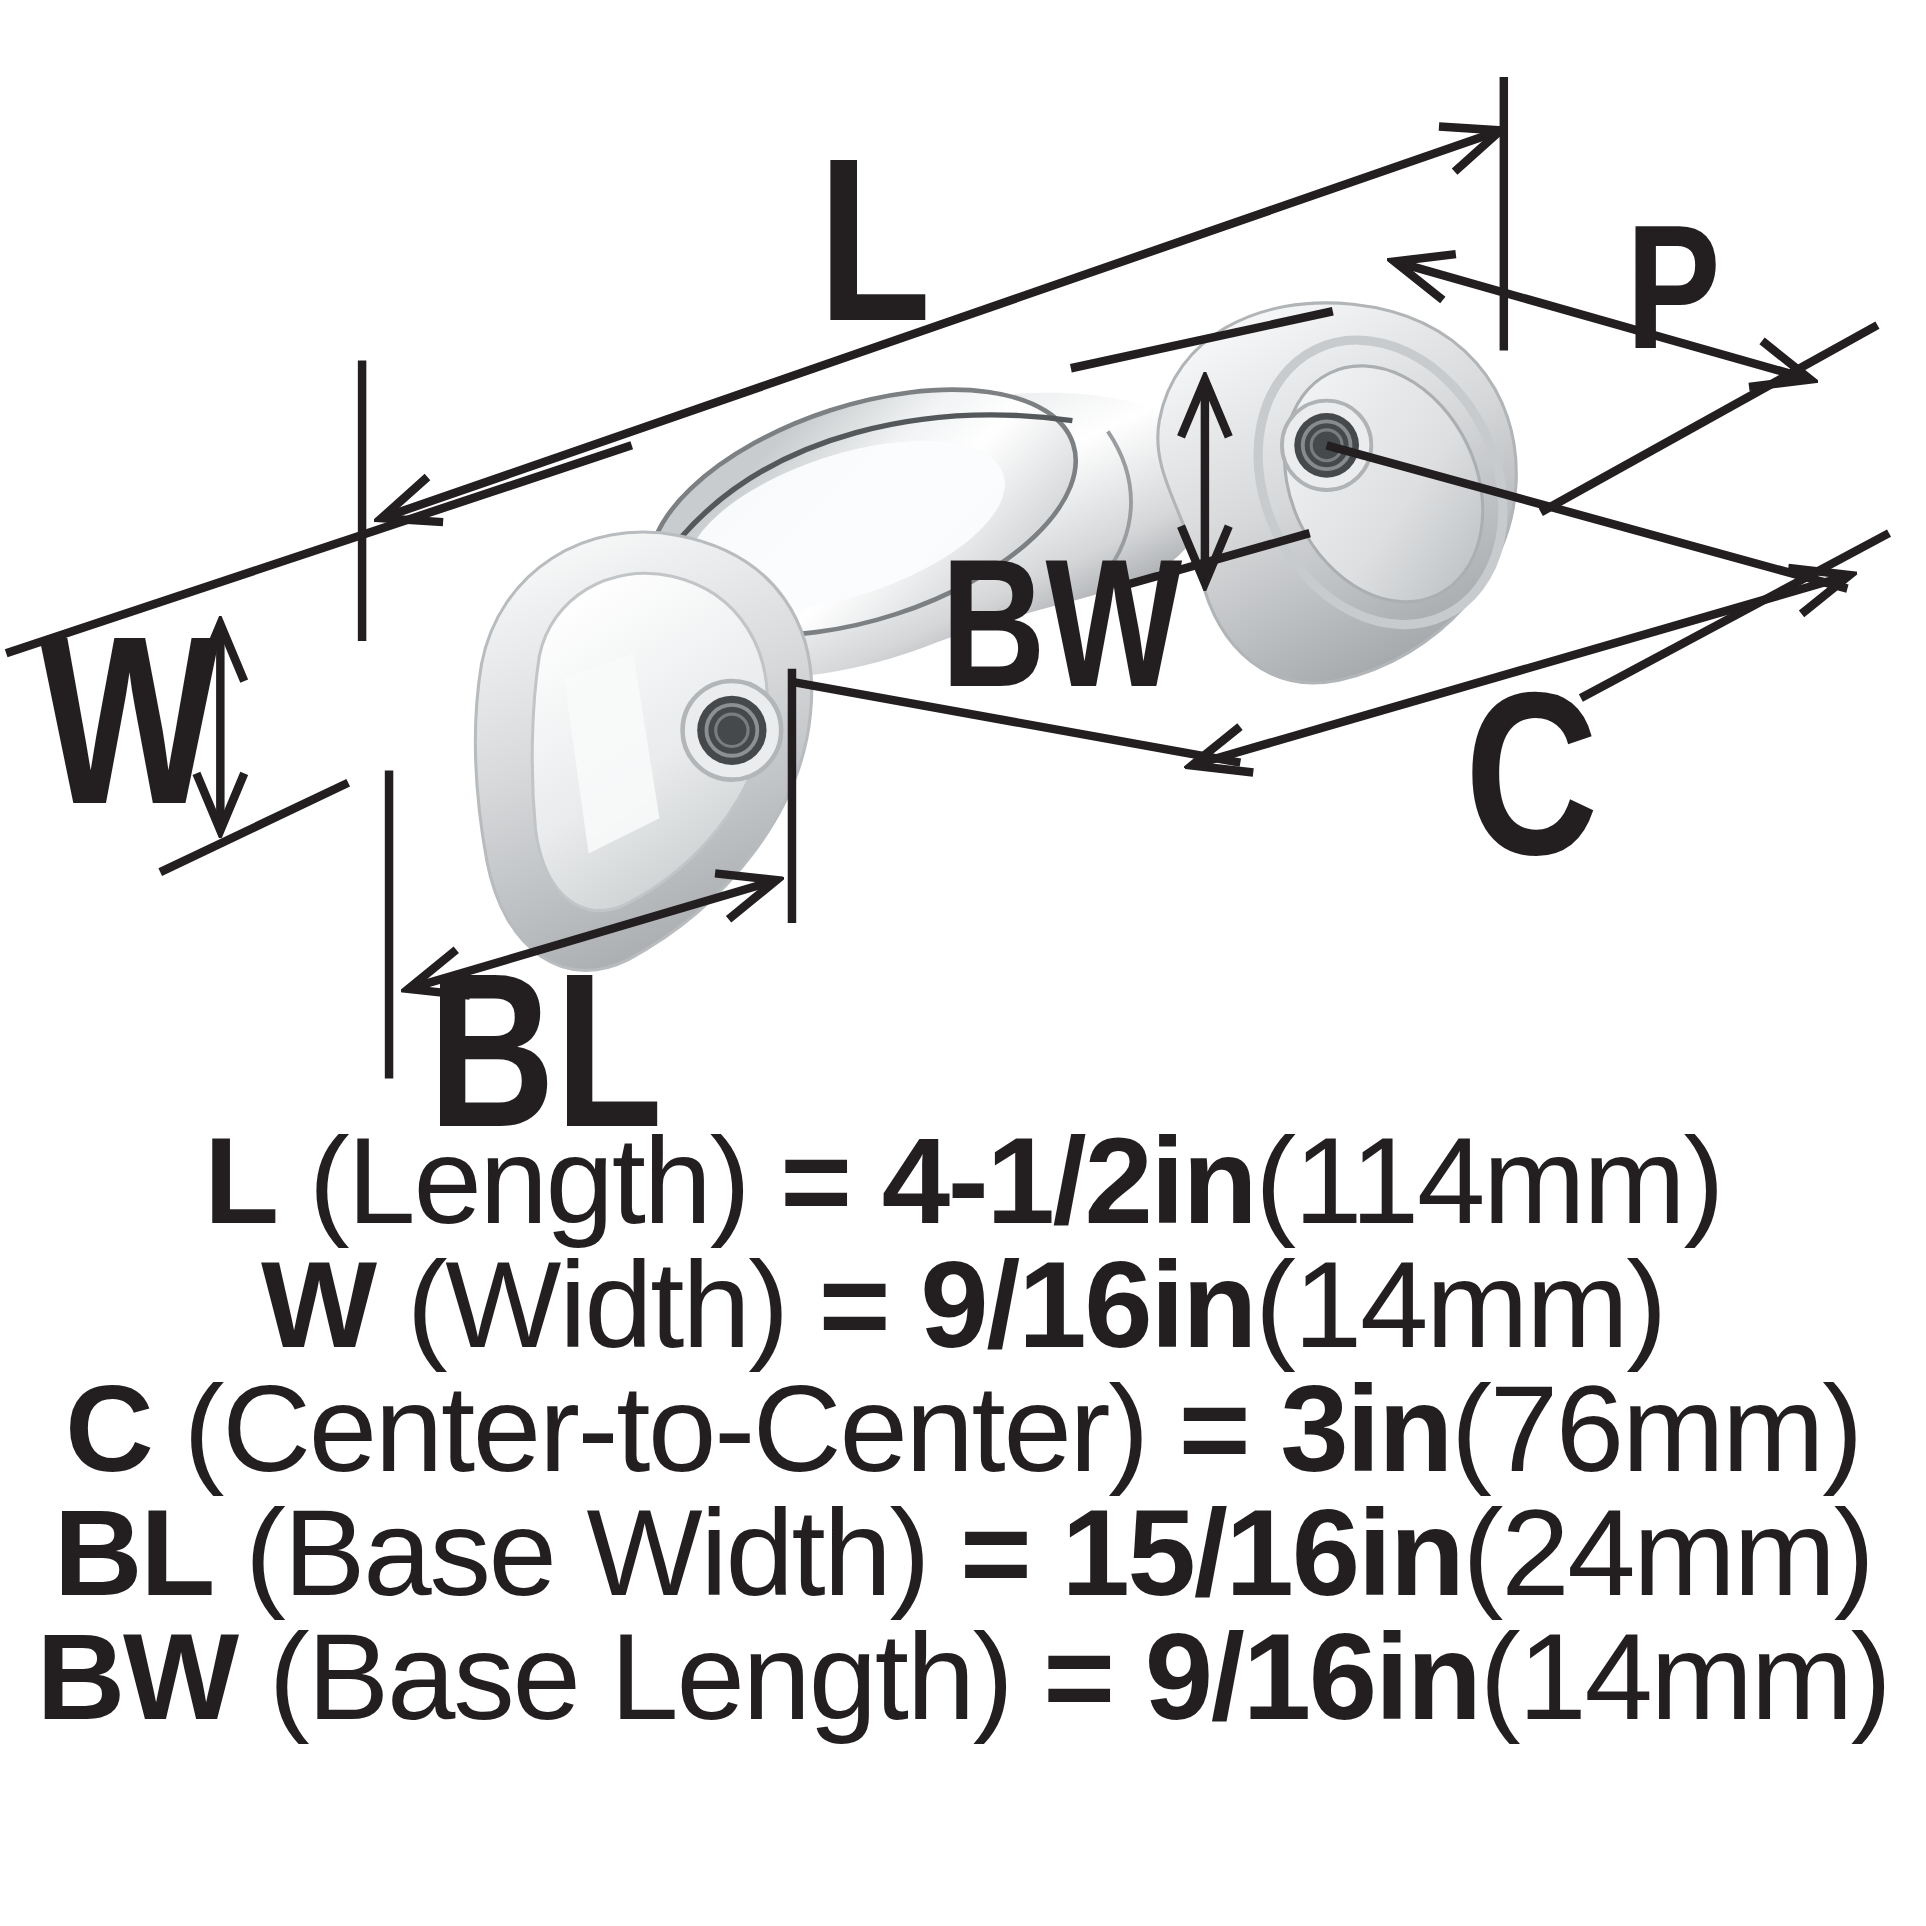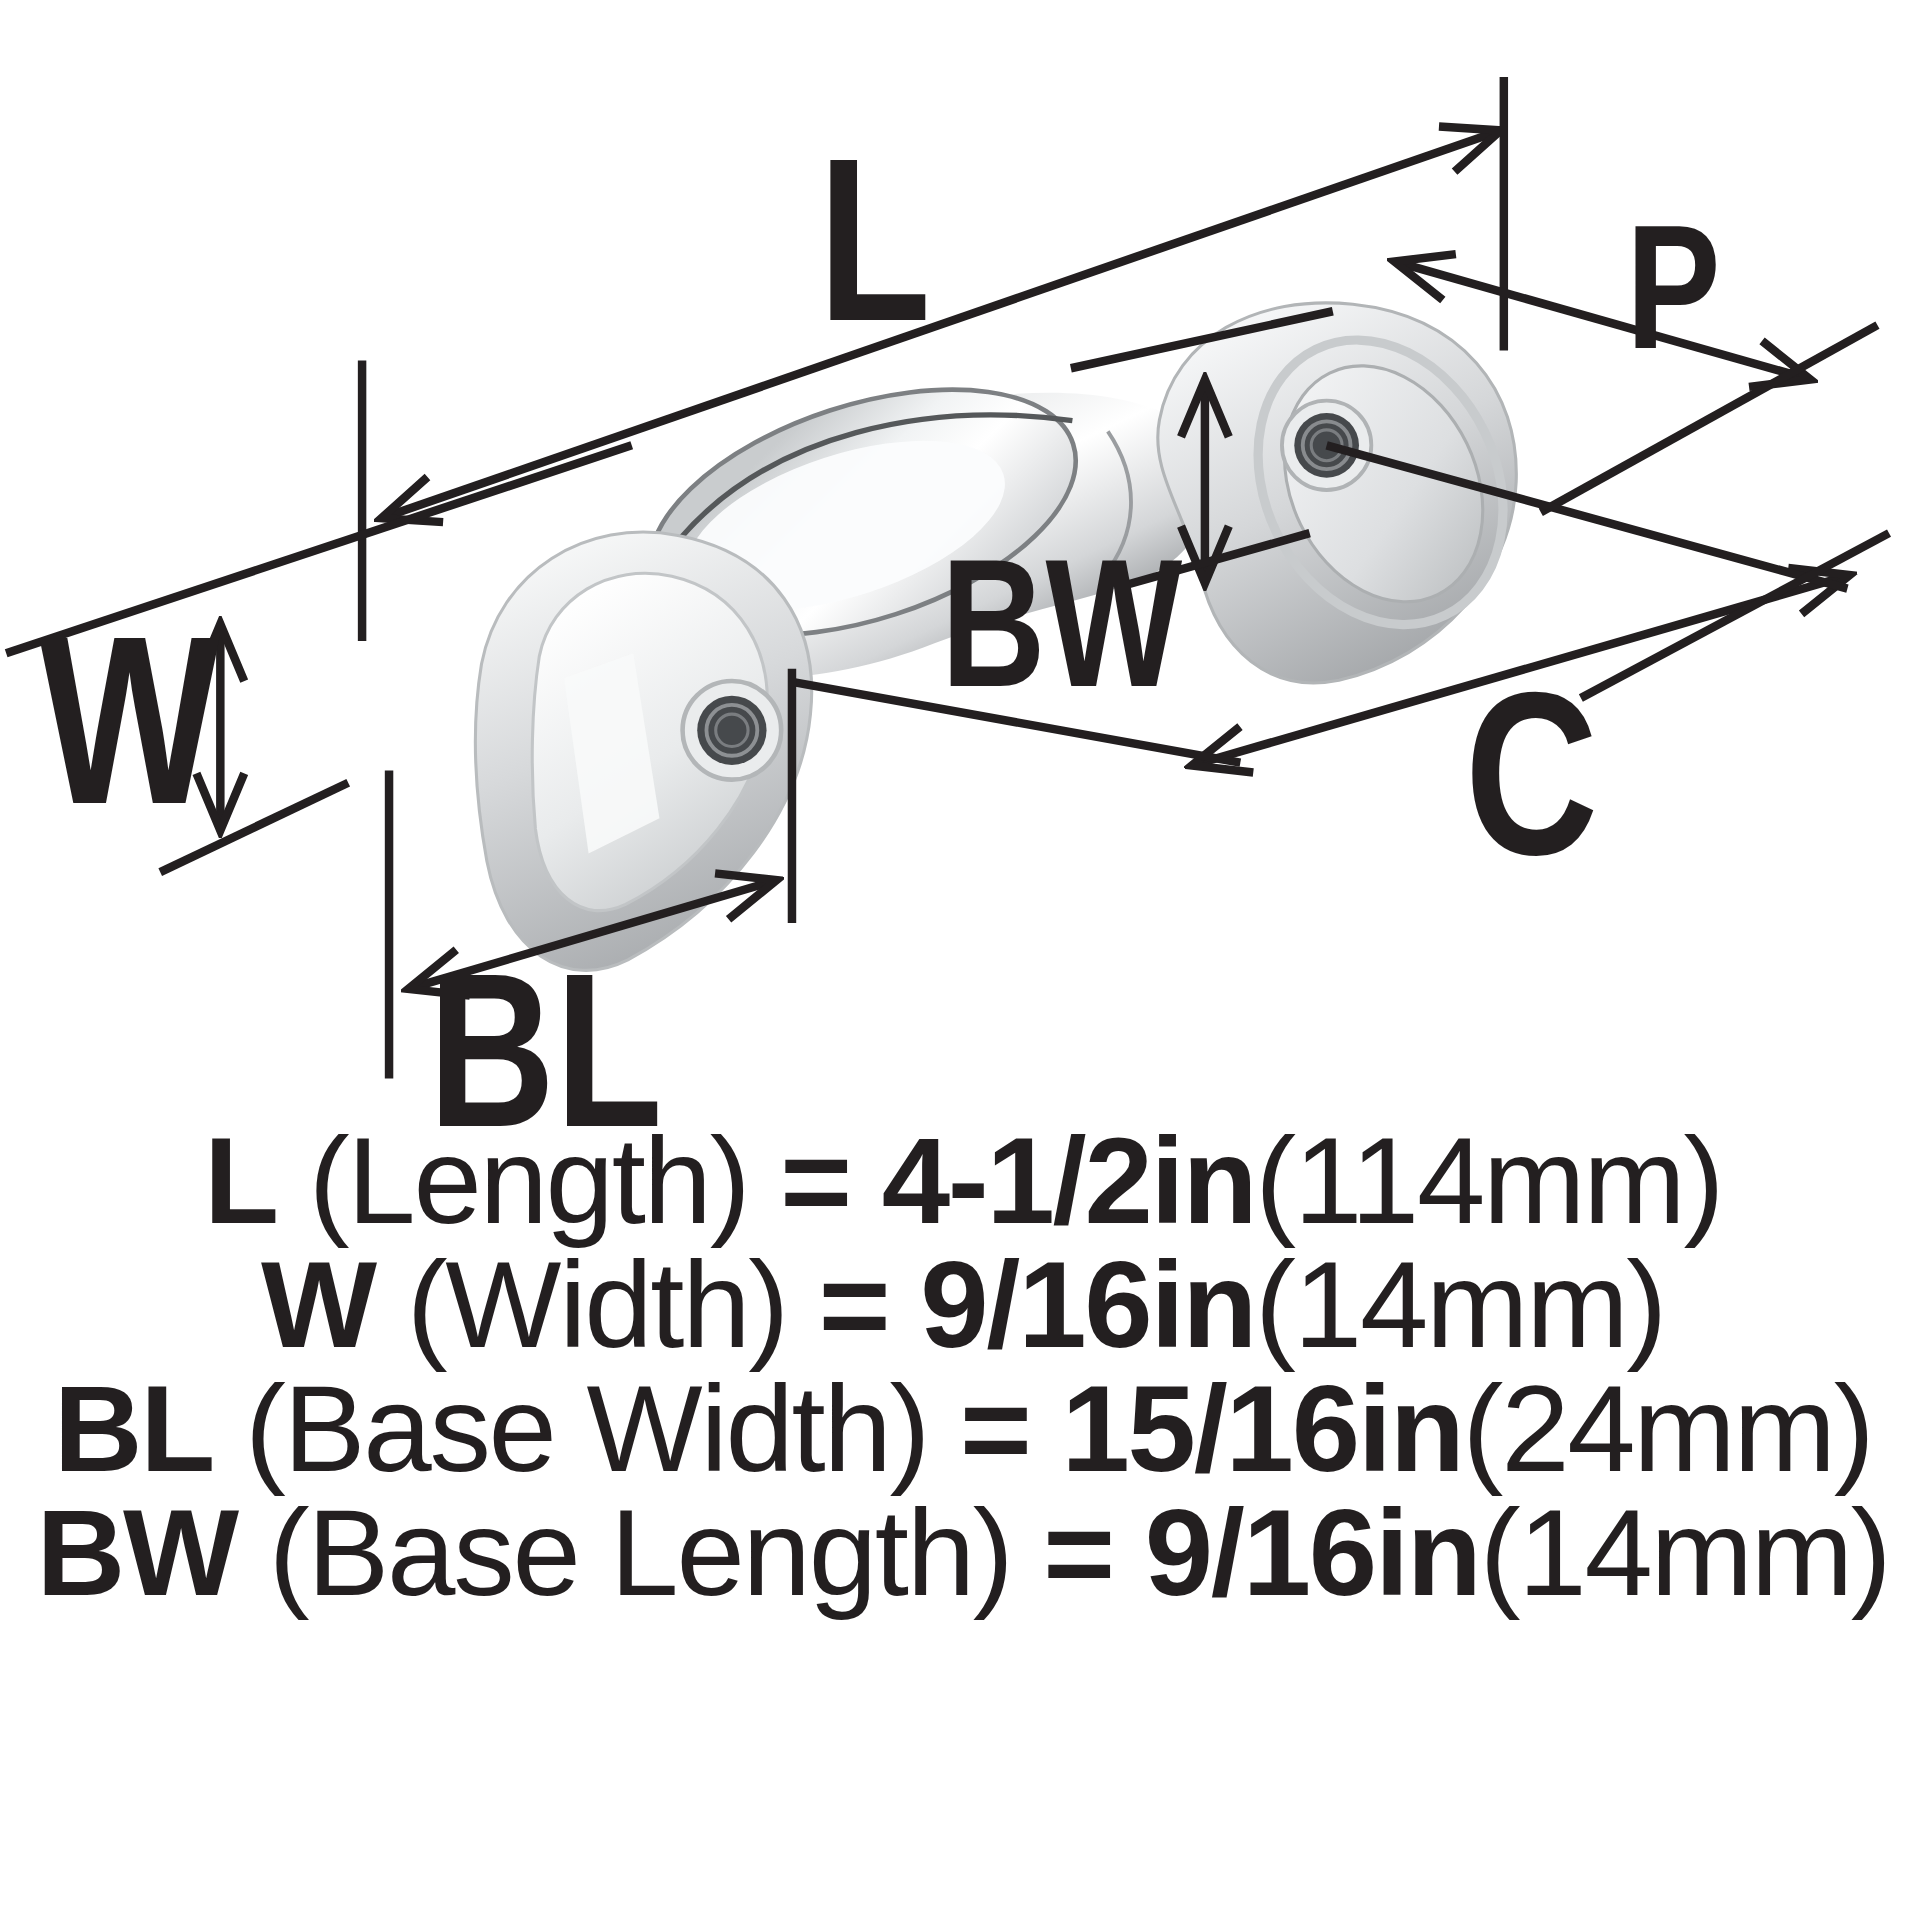--- a/index.html
+++ b/index.html
@@ -141,20 +141,26 @@
     <span class="b">=</span>
     <span class="b">4-1/2in</span><span class="r">(114mm)</span>
   </div>
   <div class="spec-row">
     <span class="b">W</span>
     <span class="r">(Width)</span>
     <span class="b">=</span>
     <span class="b">9/16in</span><span class="r">(14mm)</span>
   </div>
   <div class="spec-row">
+    <span class="b">C</span>
+    <span class="r">(Center-to-Center)</span>
+    <span class="b">=</span>
+    <span class="b">3in</span><span class="r">(76mm)</span>
+  </div>
+  <div class="spec-row">
     <span class="b">BL</span>
     <span class="r">(Base Width)</span>
     <span class="b">=</span>
     <span class="b">15/16in</span><span class="r">(24mm)</span>
   </div>
   <div class="spec-row">
     <span class="b">BW</span>
     <span class="r">(Base Length)</span>
     <span class="b">=</span>
     <span class="b">9/16in</span><span class="r">(14mm)</span>

